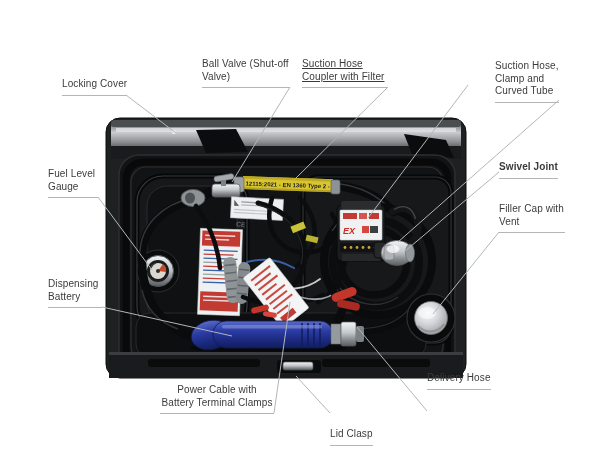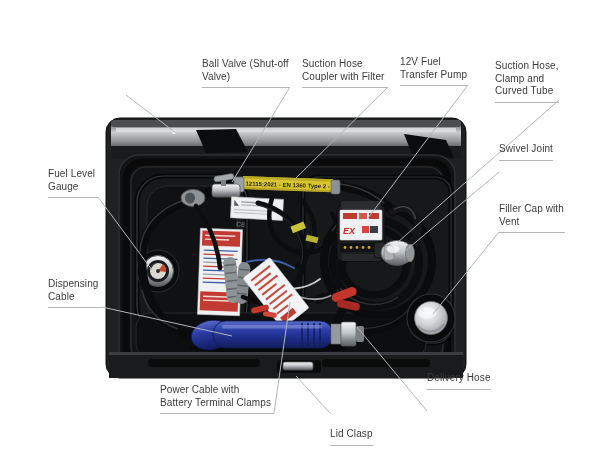--- a/index.html
+++ b/index.html
@@ -277,25 +277,25 @@
       <line x1="499" y1="172" x2="404" y2="252"></line>
       <line x1="499" y1="232" x2="433" y2="314"></line>
       <line x1="98" y1="197" x2="152" y2="270"></line>
       <line x1="102" y1="307" x2="232" y2="336"></line>
       <line x1="274" y1="413" x2="290" y2="302"></line>
       <line x1="330" y1="413" x2="296" y2="376"></line>
       <line x1="427" y1="411" x2="357" y2="327"></line>
     </g>
   </svg>
 
+  <div class="callout" style="left:62px;  top:78px;">Locking Cover</div>
   <div class="callout" style="left:202px; top:58px; width:88px;">Ball Valve (Shut-off Valve)</div>
-  <div class="callout" style="left:302px; top:58px; width:86px;">Suction Hose Coupler with Filter</div>
-  <div class="callout" style="left:400px; top:56px; width:68px;">12V Fuel Transfer Pump</div>
+  <div class="callout" style="left:302px; top:58px; width:86px;text-decoration:underline;">Suction Hose Coupler with Filter</div>
   <div class="callout" style="left:495px; top:60px; width:64px;">Suction Hose, Clamp and Curved Tube</div>
-  <div class="callout" style="left:499px; top:143px;">Swivel Joint</div>
+  <div class="callout" style="left:499px; top:161px;font-weight:bold;">Swivel Joint</div>
   <div class="callout" style="left:48px;  top:168px; width:50px;">Fuel Level Gauge</div>
   <div class="callout" style="left:499px; top:203px; width:66px;">Filler Cap with Vent</div>
-  <div class="callout" style="left:48px;  top:278px; width:54px;">Dispensing Cable</div>
-  <div class="callout" style="left:160px; top:384px; width:114px;">Power Cable with Battery Terminal Clamps</div>
+  <div class="callout" style="left:48px;  top:278px; width:54px;">Dispensing Battery</div>
+  <div class="callout" style="left:160px; top:384px; width:114px;text-align:center;">Power Cable with Battery Terminal Clamps</div>
   <div class="callout" style="left:330px; top:396px;margin-top:32px;">Lid Clasp</div>
   <div class="callout" style="left:427px; top:372px;">Delivery Hose</div>
 
 </div>
 
 </body></html>

